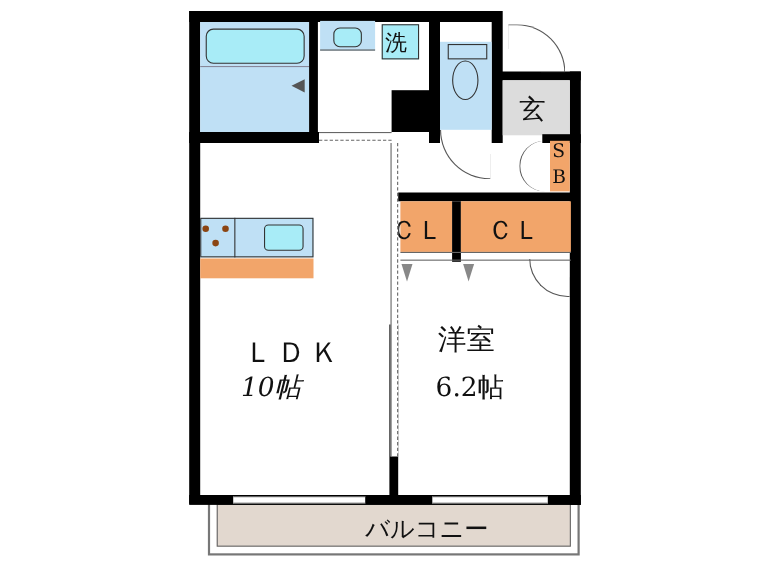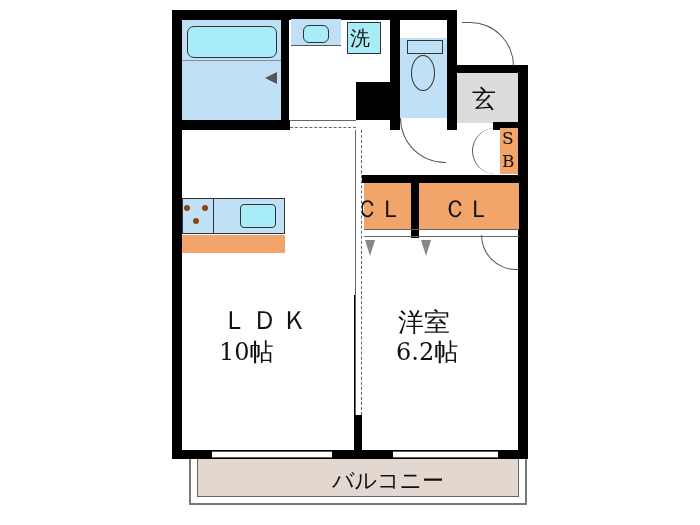--- a/index.html
+++ b/index.html
@@ -68,18 +68,18 @@
 
 <div class="abs" style="left:182px;top:198px;width:103px;height:36px;background:#bfe0f5;border:1px solid #333;box-sizing:border-box;"></div>
 <div class="abs" style="left:213px;top:198px;width:1px;height:36px;background:#333;"></div>
 <div class="abs" style="left:184px;top:205px;width:6px;height:6px;background:#8b4513;border-radius:50%;"></div>
 <div class="abs" style="left:202px;top:205px;width:6px;height:6px;background:#8b4513;border-radius:50%;"></div>
 <div class="abs" style="left:193px;top:218px;width:6px;height:6px;background:#8b4513;border-radius:50%;"></div>
 <div class="abs" style="left:240px;top:204px;width:34px;height:22px;background:#a8ecf7;border:1.5px solid #333;border-radius:4px;"></div>
 <div class="abs orange" style="left:182px;top:235px;width:103px;height:18px;"></div>
 
 <div class="lbl" style="left:222px;top:303px;font-size:26px;letter-spacing:4px;">ＬＤＫ</div>
-<div class="lbl" style="left:219px;top:336px;font-size:24px;">10帖</div>
-<div class="lbl" style="left:398px;top:305px;font-size:26px;">洋室</div>
+<div class="lbl" style="left:219px;top:336px;font-size:24px;font-style:italic;">10帖</div>
+<div class="lbl" style="left:398px;top:291px;font-size:26px;">洋室</div>
 <div class="lbl" style="left:396px;top:336px;font-size:24px;">6.2帖</div>
 
 <div class="abs" style="left:212px;top:451px;width:120px;height:5px;background:#fff;border-top:1px solid #555;border-bottom:1px solid #555;"></div>
 <div class="abs" style="left:393px;top:451px;width:105px;height:5px;background:#fff;border-top:1px solid #555;border-bottom:1px solid #555;"></div>
 
 </body></html>

